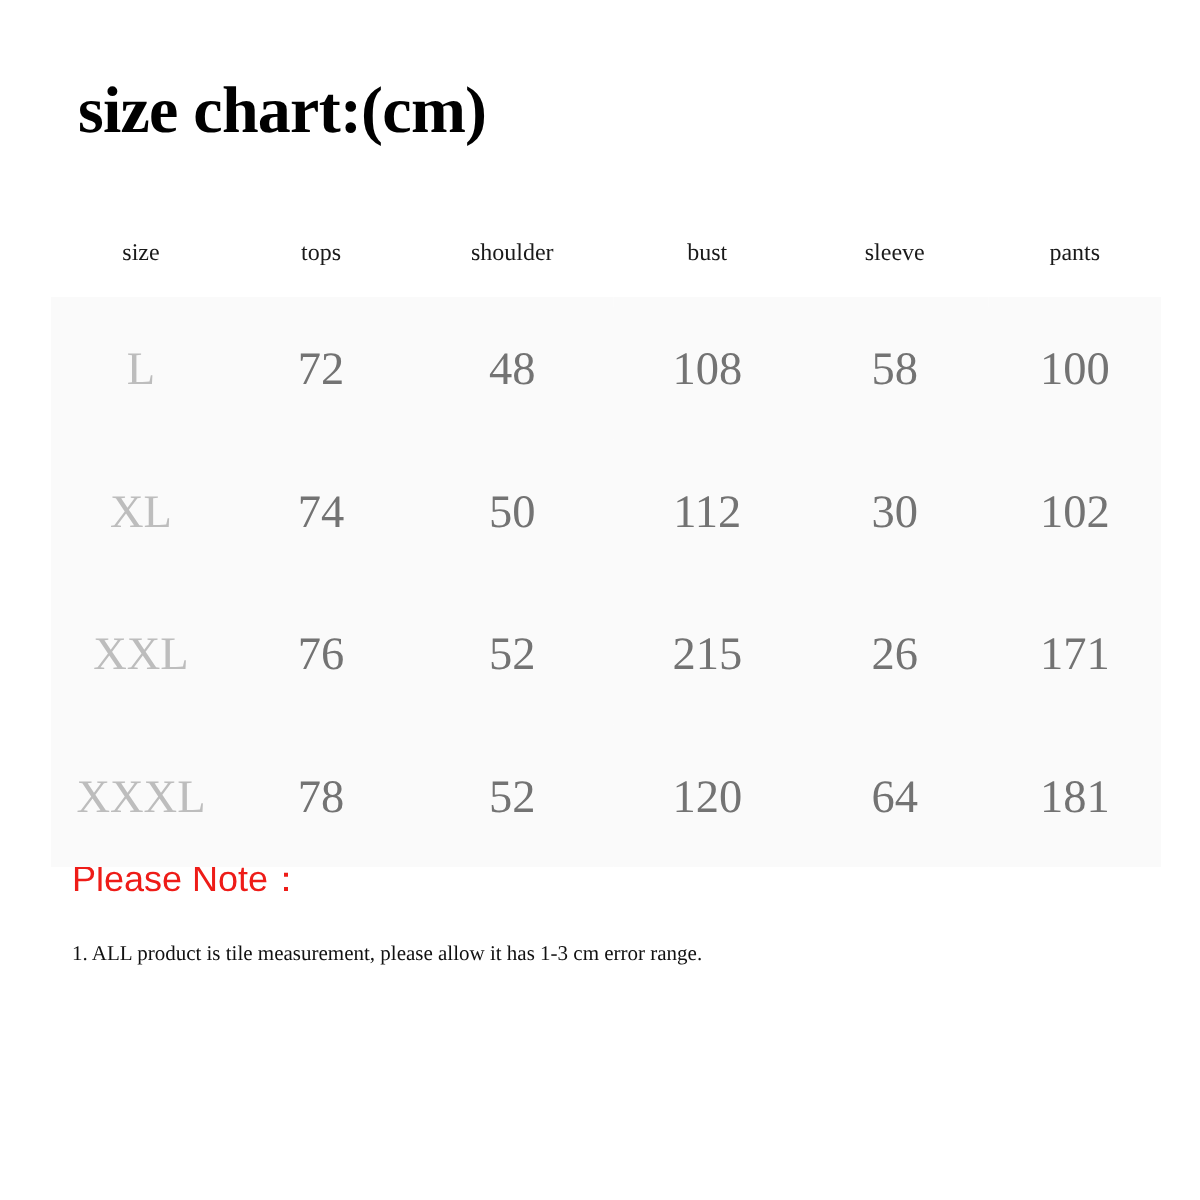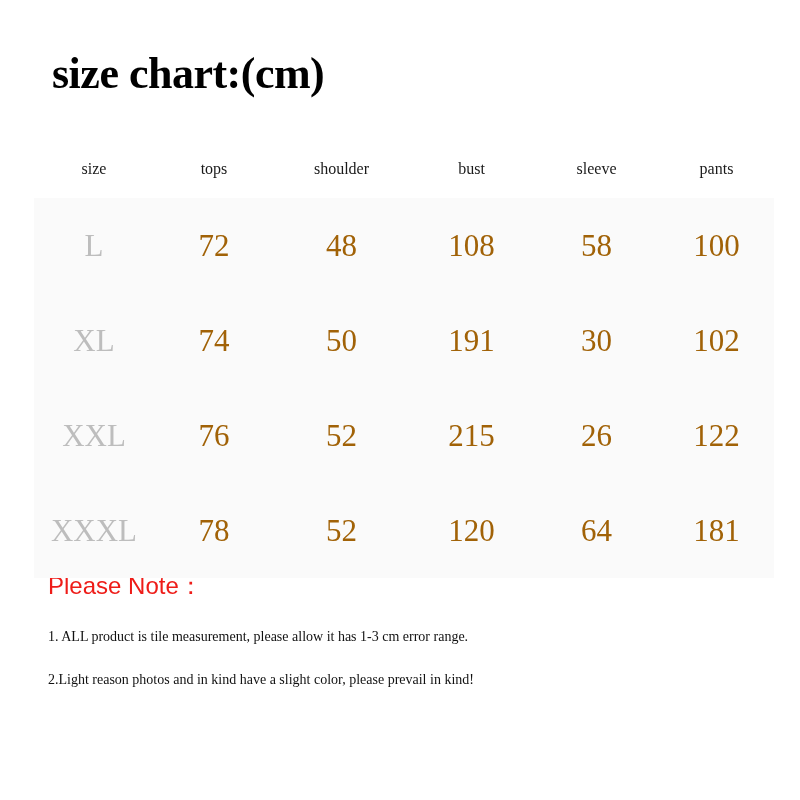--- a/index.html
+++ b/index.html
@@ -51,21 +51,21 @@
     font-size: 16px;
     color: #1a1a1a;
     text-align: center;
     padding: 0 0 20px 0;
     vertical-align: bottom;
   }
   table.size-table td {
     font-family: "Liberation Serif", serif;
     font-weight: normal;
     font-size: 31px;
-    color: #a16207;
+    color: #737373;
     text-align: center;
     height: 93px;
     vertical-align: middle;
     background: #fafafa;
   }
   table.size-table tbody tr td:first-child {
     color: #bdbdbd;
   }
   
   .shade {
@@ -146,44 +146,43 @@
           <td>72</td>
           <td>48</td>
           <td>108</td>
           <td>58</td>
           <td>100</td>
         </tr>
         <tr>
           <td>XL</td>
           <td>74</td>
           <td>50</td>
-          <td>191</td>
+          <td>112</td>
           <td>30</td>
           <td>102</td>
         </tr>
         <tr>
           <td>XXL</td>
           <td>76</td>
           <td>52</td>
           <td>215</td>
           <td>26</td>
-          <td>122</td>
+          <td>171</td>
         </tr>
         <tr>
           <td>XXXL</td>
           <td>78</td>
           <td>52</td>
           <td>120</td>
           <td>64</td>
           <td>181</td>
         </tr>
       </tbody>
     </table>
   </div>
 
   <div class="please-note">Please Note：</div>
 
   <div class="notes">
     <p>1. ALL product is tile measurement, please allow it has 1-3 cm error range.</p>
-    <p>2.Light reason photos and in kind have a slight color, please prevail in kind!</p>
   </div>
 
 </div>
 
 </body></html>

